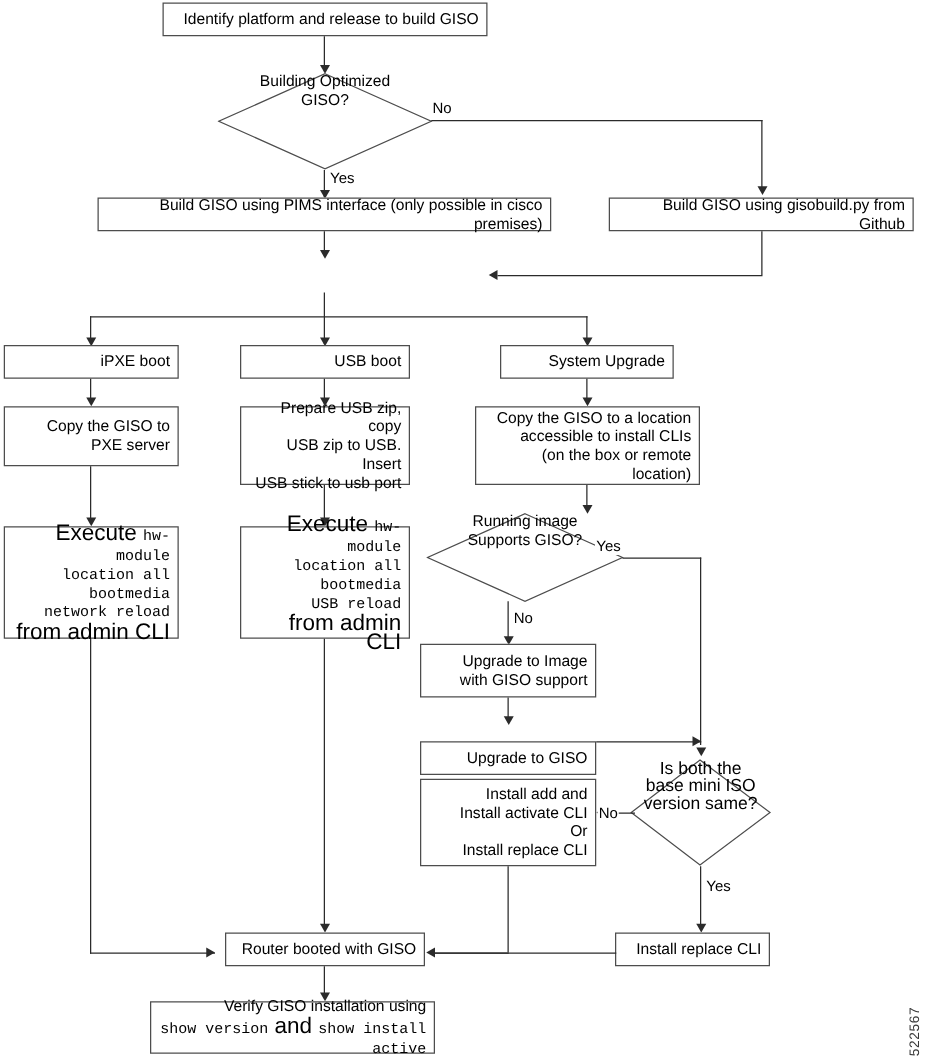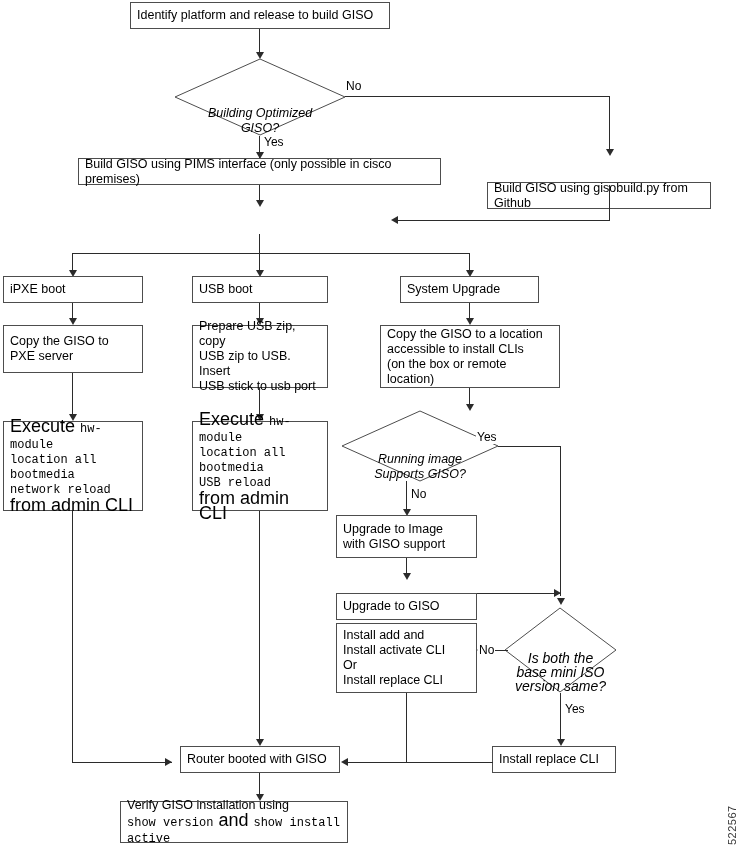--- a/index.html
+++ b/index.html
@@ -19,21 +19,21 @@
     background: #ffffff;
     overflow: hidden;
   }
   
   .node {
     position: absolute;
     box-sizing: border-box;
     display: flex;
     align-items: center;
     justify-content: center;
-    text-align: left;
+    text-align: right;
     font-size: 12.5px;
     line-height: 15px;
     color: #000;
     background: #ffffff;
   }
   .box {
     border: 1px solid #4d4d4d;
   }
   .box .inner {
     padding: 0 6px;
@@ -45,23 +45,22 @@
     letter-spacing: 0px;
   }
   .bold-lbl {
     font-family: "Liberation Sans", sans-serif;
     font-size: 18px;
   }
   
   .diamond {
     position: absolute;
     display: flex;
-    align-items: flex-end;
+    align-items: flex-start;
     justify-content: center;
-    font-style: italic;
   }
   .diamond .dshape {
     position: absolute;
     left: 0; top: 0;
     width: 100%; height: 100%;
   }
   .diamond .dlabel {
     position: relative;
     z-index: 2;
     text-align: center;
@@ -143,21 +142,21 @@
   <div class="elabel" style="left:345px; top:80px;">No</div>
 
   <div class="ln lnv" style="left:259px; top:136px; height:22px;"></div>
   <div class="arrow arr-down" style="left:256px; top:152px;"></div>
   <div class="elabel" style="left:263px; top:136px;">Yes</div>
 
   <div class="node box" style="left:78px; top:158px; width:363px; height:27px;">
     <span class="inner">Build GISO using PIMS interface (only possible in cisco premises)</span>
   </div>
 
-  <div class="node box" style="left:487px; top:158px; width:224px; height:27px;margin-top:24px;">
+  <div class="node box" style="left:487px; top:158px; width:244px; height:27px;">
     <span class="inner">Build GISO using gisobuild.py from Github</span>
   </div>
 
   <div class="ln lnv" style="left:609px; top:185px; height:35px;"></div>
   <div class="ln lnh" style="left:398px; top:220px; width:212px;"></div>
   <div class="arrow arr-left" style="left:391px; top:216px;"></div>
 
   <div class="ln lnv" style="left:259px; top:185px; height:20px;"></div>
   <div class="arrow arr-down" style="left:256px; top:200px;"></div>
 

